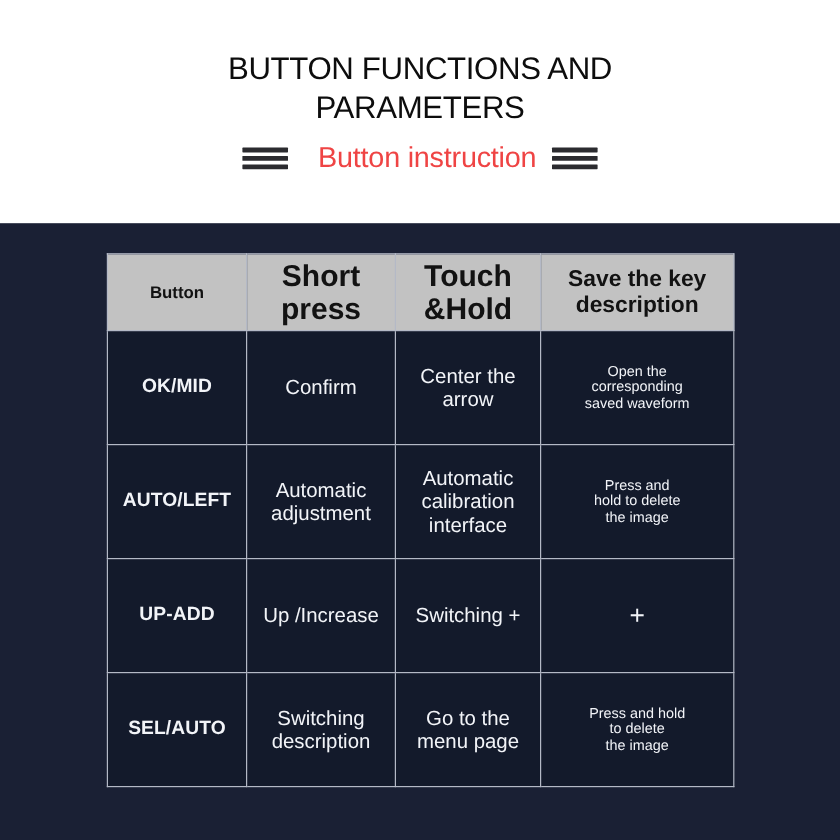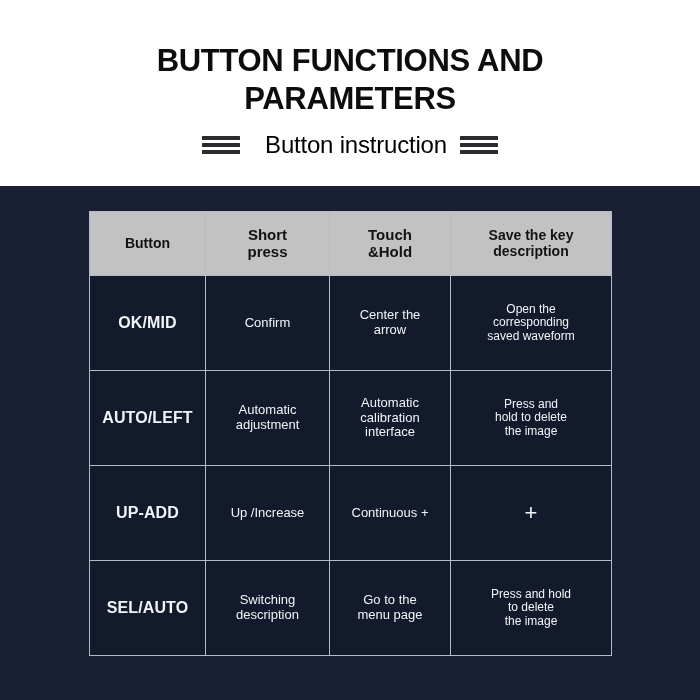--- a/index.html
+++ b/index.html
@@ -15,36 +15,36 @@
   
   .header-band {
     position:absolute; left:0; top:0; width:700px; height:186px;
     background:#ffffff;
     display:flex; flex-direction:column;
     align-items:center; justify-content:flex-start;
     padding-top:42px;
   }
   .main-title {
     color:#0d0d0d;
-    font-size:31px;
-    font-weight:bold;
+    font-size:26px;
+    font-weight:normal;
     line-height:1.22;
     text-align:center;
     letter-spacing:-0.3px;
     max-width:470px;
   }
   .subtitle-row {
     display:flex; align-items:center; justify-content:center;
     gap:13px;
     margin-top:13px;
   }
   .bars-icon { display:flex; flex-direction:column; gap:3px; width:38px; }
   .bars-icon span { display:block; height:4px; width:100%; background:#2b2b2f; border-radius:0.5px; }
   .subtitle-text {
-    color:#000000;
+    color:#ef4444;
     font-size:24px;
     font-weight:400;
     letter-spacing:-0.2px;
     white-space:nowrap;
     margin-left:12px;
   }
 
   
   .table-wrap {
     position:absolute;
@@ -68,28 +68,28 @@
   col.c2 { width:124px; }
   col.c3 { width:121px; }
   col.c4 { width:161px; }
 
   thead th {
     background:#c2c2c2;
     color:#121212;
     height:64px;
   }
   th.h-col1 { font-size:14px; font-weight:bold; }
-  th.h-col2, th.h-col3 { font-size:15px; font-weight:600; }
-  th.h-col4 { font-size:14px; font-weight:600; }
+  th.h-col2, th.h-col3 { font-size:25px; font-weight:600; }
+  th.h-col4 { font-size:19px; font-weight:600; }
 
   tbody td { background:#131a2b; color:#f2f4f8; }
   tbody tr { height:63px; }
 
   td.key-cell { font-size:16px; font-weight:bold; letter-spacing:0.1px; }
-  td.desc-cell { font-size:13px; font-weight:400; }
+  td.desc-cell { font-size:17px; font-weight:400; }
   td.desc-cell.small { font-size:12px; }
   td.sym-cell { font-size:22px; font-weight:400; }
 
   .nowrap-lines { white-space:pre-line; }
 </style>
 </head>
 <body>
 
 <div id="page">
 
@@ -151,21 +151,21 @@
 interface</td>
           <td class="desc-cell small nowrap-lines">Press and
 hold to delete
 the image</td>
         </tr>
 
 
         <tr>
           <td class="key-cell nowrap-lines">UP-ADD</td>
           <td class="desc-cell nowrap-lines">Up /Increase</td>
-          <td class="desc-cell nowrap-lines">Continuous +</td>
+          <td class="desc-cell nowrap-lines">Switching +</td>
           <td class="sym-cell nowrap-lines">+</td>
         </tr>
 
         <tr>
           <td class="key-cell nowrap-lines">SEL/AUTO</td>
           <td class="desc-cell nowrap-lines">Switching
 description</td>
           <td class="desc-cell nowrap-lines">Go to the
 menu page</td>
           <td class="desc-cell small nowrap-lines">Press and hold

